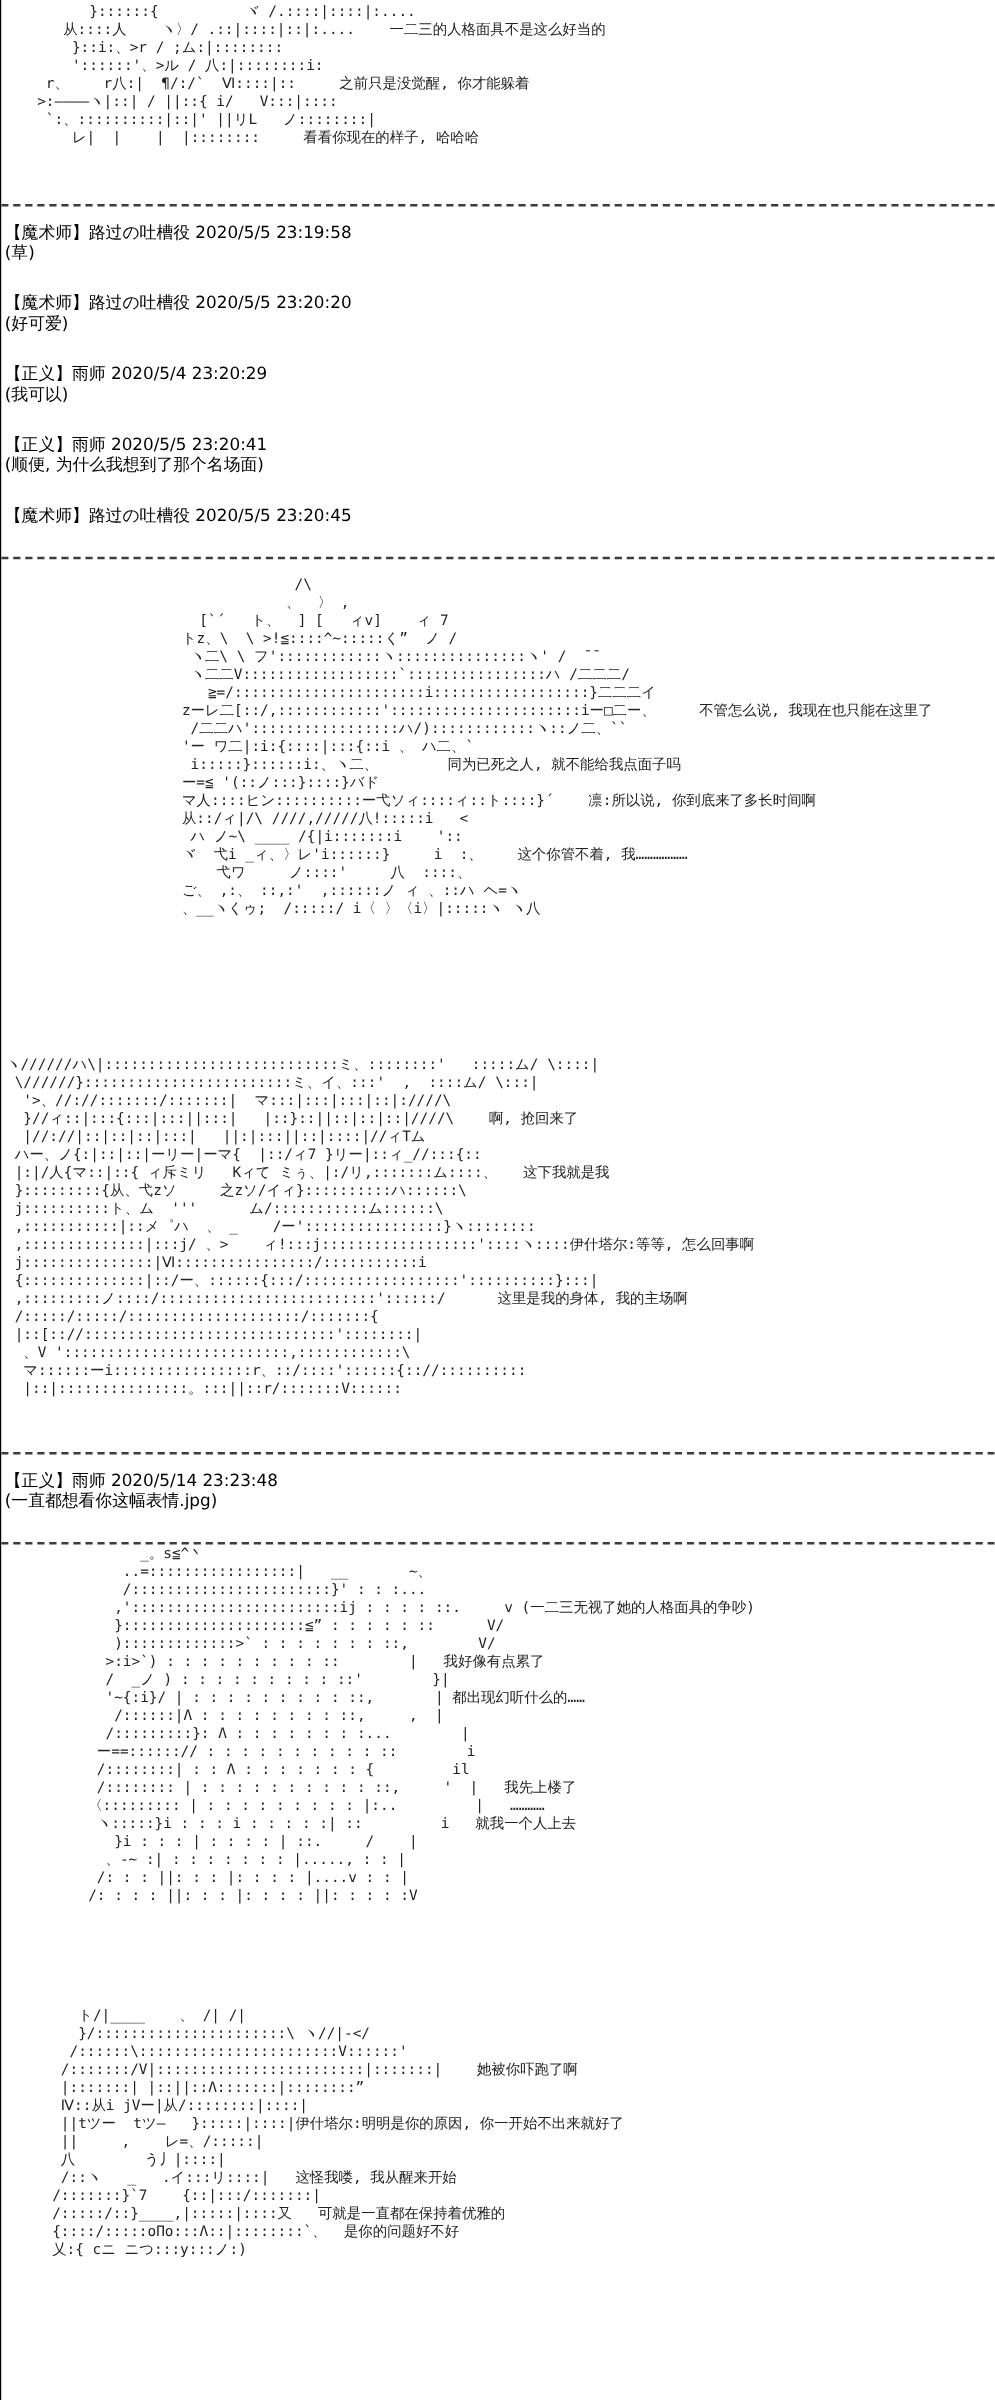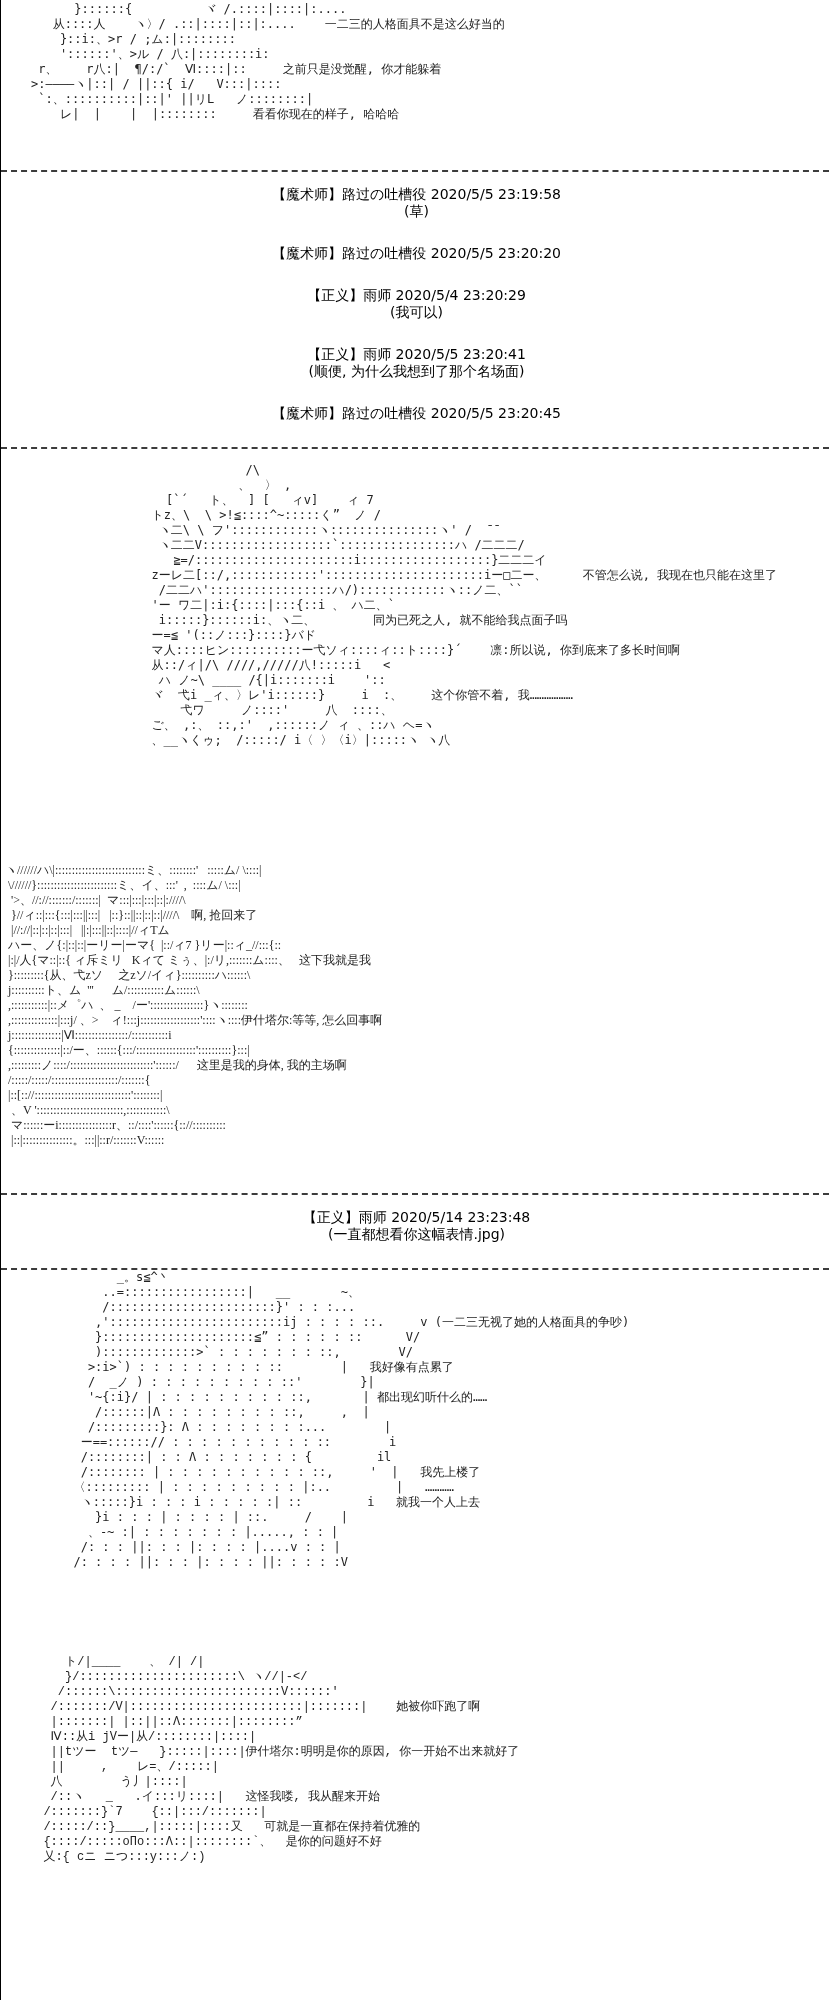--- a/index.html
+++ b/index.html
@@ -16,36 +16,35 @@
   .aa {
     font-family: "DejaVu Sans Mono", "DejaVu Sans", monospace;
     font-size: 12px;
     line-height: 15px;
     margin: 0;
     white-space: pre;
     color: #222222;
   }
   .aa1 { margin: 2px 0 0 30px; }
   .aa2 { margin: 14px 0 0 100px; }
-  .aa3 { margin: 115px 0 12px 4px; font-family: Liberation Serif, serif; }
+  .aa3 { margin: 115px 0 12px 4px; }
   .aa4 { margin: 0 0 0 58px; }
-  .aa5 { margin: 85px 6px 0 28px; font-family: Liberation Mono, monospace; }
+  .aa5 { margin: 85px 6px 0 28px; }
   .divider { border-top: 2px dashed #3c3c3c; height: 0; width: 100%; }
   .divider.d1 { margin-top: 48px; }
   .divider.d2 { margin-top: 10px; }
   .divider.d3 { margin-top: 45px; }
   .divider.d4 { margin-top: 12px; }
   .messages { padding: 14px 0 0 3px; }
   .msg {
     margin: 0 0 25px 0;
     font-family: "DejaVu Sans", "Liberation Sans", sans-serif;
     font-size: 14px;
     line-height: 17px;
     color: #000000;
-    text-align: center;
   }
   .msg-header { white-space: pre; }
   .msg-body { white-space: pre; }
 </style>
 </head>
 <body>
 
 <div class="page">
 
   <pre class="aa aa1">      }::::::{          ヾ /.::::|::::|:....
@@ -59,20 +58,21 @@
 
   <div class="divider d1"></div>
 
   <div class="messages">
     <div class="msg">
       <div class="msg-header">【魔术师】路过の吐槽役 2020/5/5 23:19:58</div>
       <div class="msg-body">(草)</div>
     </div>
     <div class="msg">
       <div class="msg-header">【魔术师】路过の吐槽役 2020/5/5 23:20:20</div>
+      <div class="msg-body">(好可爱)</div>
     </div>
     <div class="msg">
       <div class="msg-header">【正义】雨师 2020/5/4 23:20:29</div>
       <div class="msg-body">(我可以)</div>
     </div>
     <div class="msg">
       <div class="msg-header">【正义】雨师 2020/5/5 23:20:41</div>
       <div class="msg-body">(顺便, 为什么我想到了那个名场面)</div>
     </div>
     <div class="msg">

